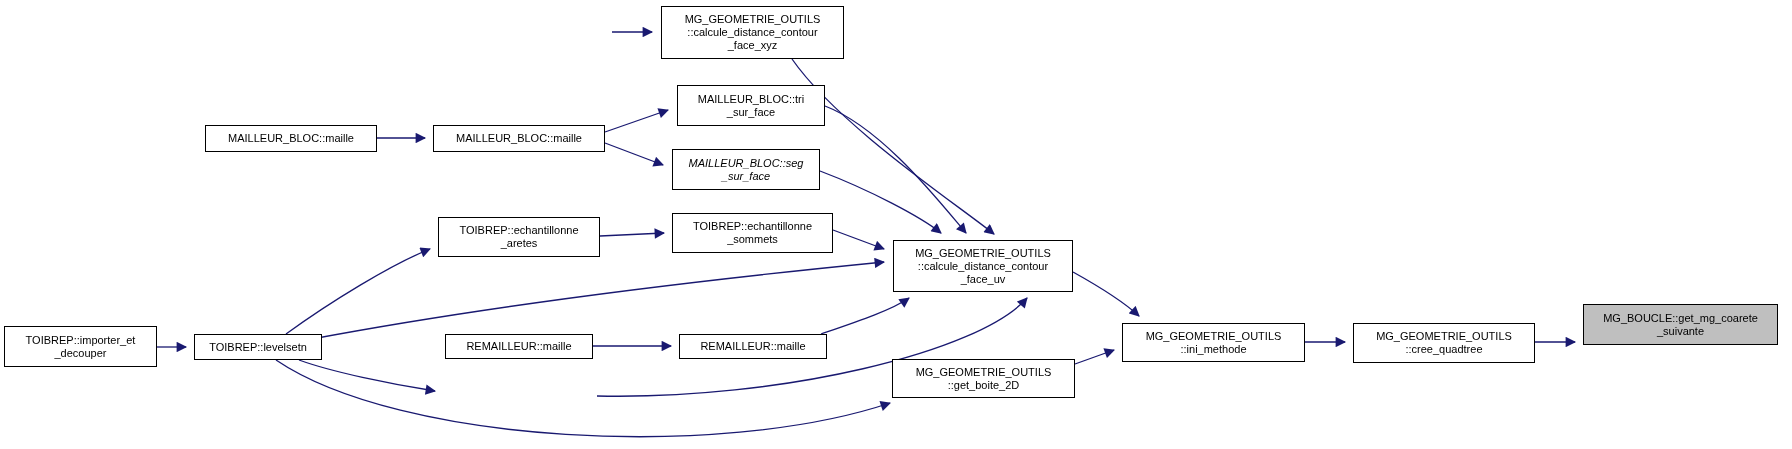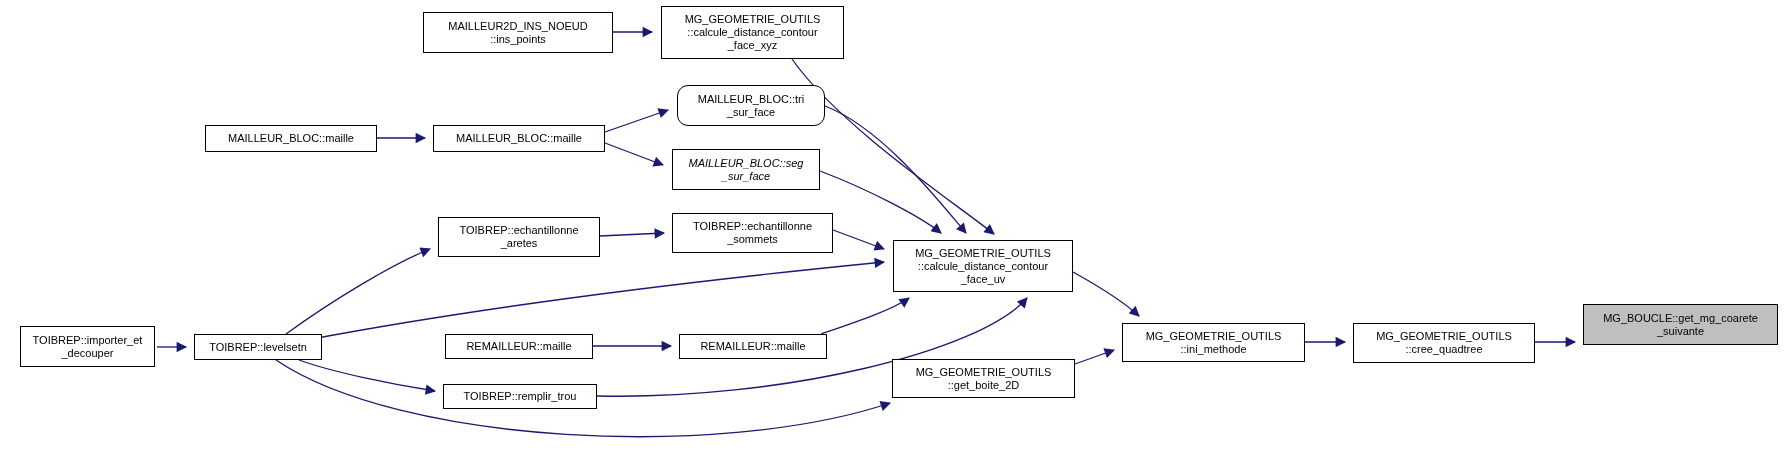--- a/index.html
+++ b/index.html
@@ -60,44 +60,41 @@
     <path class="edge" marker-end="url(#arrow)" d="M 276 360 C 400 444, 720 460, 890 403"></path>
     <path class="edge" marker-end="url(#arrow)" d="M 593 346 L 671 346"></path>
     <path class="edge" marker-end="url(#arrow)" d="M 821 334 C 856 322, 892 310, 909 298"></path>
     <path class="edge" marker-end="url(#arrow)" d="M 597 396 C 780 400, 980 352, 1027 298"></path>
     <path class="edge" marker-end="url(#arrow)" d="M 1073 272 C 1100 287, 1126 304, 1139 316"></path>
     <path class="edge" marker-end="url(#arrow)" d="M 1075 364 L 1114 350"></path>
     <path class="edge" marker-end="url(#arrow)" d="M 1305 342 L 1345 342"></path>
     <path class="edge" marker-end="url(#arrow)" d="M 1535 342 L 1575 342"></path>
   </svg>
 
-  <div class="node" style="left:423px;top:12px;width:190px;height:41px;">MAILLEUR2D_INS_NOEUD
-::ins_points</div>
   <div class="node" style="left:661px;top:6px;width:183px;height:53px;">MG_GEOMETRIE_OUTILS
 ::calcule_distance_contour
 _face_xyz</div>
   <div class="node" style="left:205px;top:125px;width:172px;height:27px;">MAILLEUR_BLOC::maille</div>
   <div class="node" style="left:433px;top:125px;width:172px;height:27px;">MAILLEUR_BLOC::maille</div>
-  <div class="node" style="left:677px;top:85px;width:148px;height:41px;border-radius:11px;">MAILLEUR_BLOC::tri
+  <div class="node" style="left:677px;top:85px;width:148px;height:41px;">MAILLEUR_BLOC::tri
 _sur_face</div>
   <div class="node" style="left:672px;top:149px;width:148px;height:41px;font-style:italic;">MAILLEUR_BLOC::seg
 _sur_face</div>
   <div class="node" style="left:438px;top:217px;width:162px;height:40px;">TOIBREP::echantillonne
 _aretes</div>
   <div class="node" style="left:672px;top:213px;width:161px;height:40px;">TOIBREP::echantillonne
 _sommets</div>
   <div class="node" style="left:893px;top:240px;width:180px;height:52px;">MG_GEOMETRIE_OUTILS
 ::calcule_distance_contour
 _face_uv</div>
-  <div class="node" style="left:20px;top:326px;width:135px;height:41px;">TOIBREP::importer_et
+  <div class="node" style="left:4px;top:326px;width:153px;height:41px;">TOIBREP::importer_et
 _decouper</div>
   <div class="node" style="left:194px;top:334px;width:128px;height:26px;">TOIBREP::levelsetn</div>
   <div class="node" style="left:445px;top:334px;width:148px;height:25px;">REMAILLEUR::maille</div>
   <div class="node" style="left:679px;top:334px;width:148px;height:25px;">REMAILLEUR::maille</div>
-  <div class="node" style="left:443px;top:384px;width:154px;height:25px;">TOIBREP::remplir_trou</div>
   <div class="node" style="left:892px;top:359px;width:183px;height:39px;">MG_GEOMETRIE_OUTILS
 ::get_boite_2D</div>
   <div class="node" style="left:1122px;top:323px;width:183px;height:39px;">MG_GEOMETRIE_OUTILS
 ::ini_methode</div>
   <div class="node" style="left:1353px;top:323px;width:182px;height:40px;">MG_GEOMETRIE_OUTILS
 ::cree_quadtree</div>
   <div class="node highlight" style="left:1583px;top:304px;width:195px;height:41px;">MG_BOUCLE::get_mg_coarete
 _suivante</div>
 
 </div>

